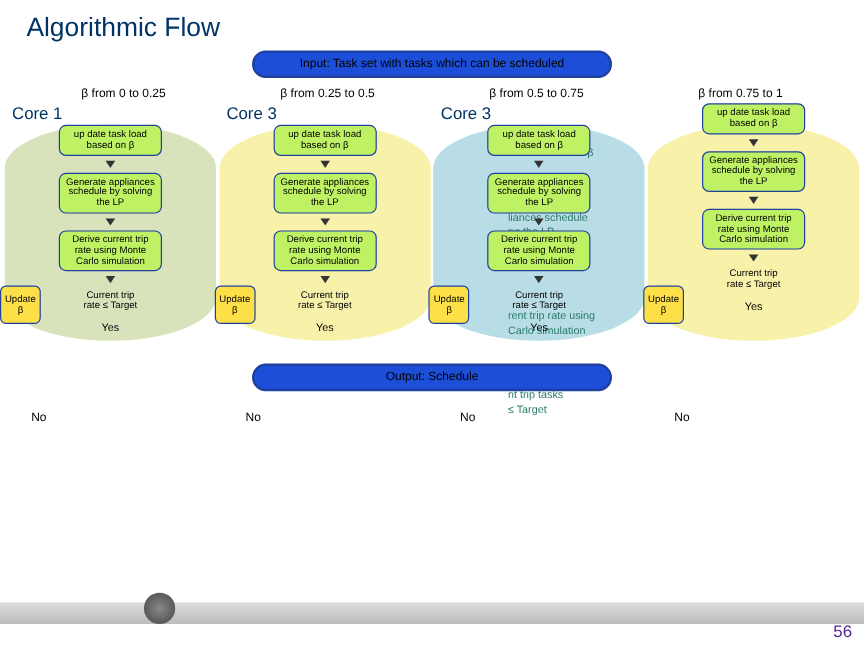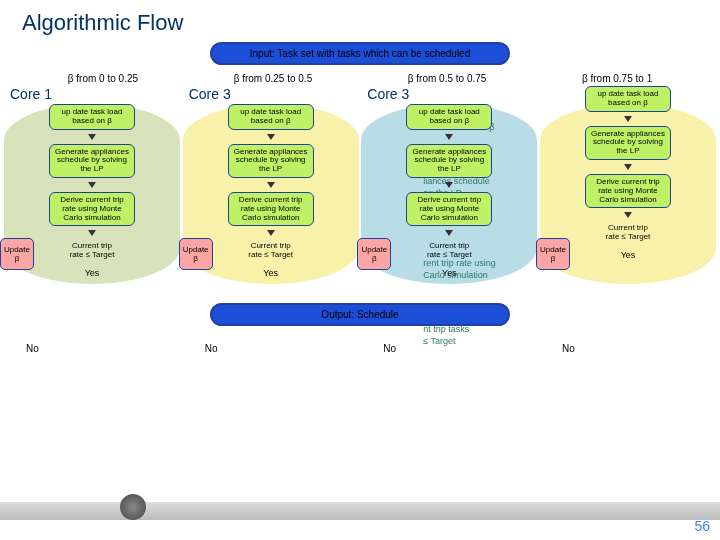--- a/index.html
+++ b/index.html
@@ -10,28 +10,28 @@
 .cores{display:flex;justify-content:space-between;padding:0 6px}
 .core{width:172px;position:relative}
 .core-label{font-size:14px;color:#003366;margin-bottom:2px;padding-left:4px}
 .core-bg{position:absolute;top:18px;left:-2px;right:-2px;bottom:-6px;border-radius:50%/20%;z-index:0}
 .bg1{background:rgba(180,200,120,0.5)}
 .bg2{background:rgba(240,230,100,0.55)}
 .bg3{background:rgba(100,180,200,0.45)}
 .bg4{background:rgba(240,230,100,0.55)}
 .col{position:relative;z-index:1;display:flex;flex-direction:column;align-items:center;gap:4px}
 .step{background:#bef264;border:1px solid #2040a0;border-radius:6px;font-size:8px;text-align:center;padding:3px 4px;width:86px;line-height:1.1}
-.upd{position:absolute;left:-6px;top:152px;background:#fca5a5;border:1px solid #2040a0;border-radius:5px;font-size:8px;padding:6px 3px;width:34px;text-align:center;z-index:2}
+.upd{position:absolute;left:-6px;top:152px;background:#fde047;border:1px solid #2040a0;border-radius:5px;font-size:8px;padding:6px 3px;width:34px;text-align:center;z-index:2}
 .dec{font-size:8px;text-align:center;width:60px;line-height:1.1;padding:2px}
 .no{position:absolute;left:20px;top:257px;font-size:10px;z-index:2}
 .yes{font-size:9px;text-align:center;margin-top:2px}
 .arrow{width:0;height:0;border-left:4px solid transparent;border-right:4px solid transparent;border-top:6px solid #333}
 .ghost{position:absolute;font-size:9px;color:#2a7a6a;z-index:0;white-space:nowrap}
 .output{margin-top:25px}
-.pagenum{position:absolute;right:10px;bottom:6px;font-size:14px;color:#3b82f6}
+.pagenum{position:absolute;right:10px;bottom:6px;font-size:14px;color:#4c1d95}
 .footer{position:absolute;left:0;bottom:20px;width:100%;height:18px;background:linear-gradient(#ddd,#bbb)}
 .logo{position:absolute;left:120px;bottom:20px;width:26px;height:26px;background:radial-gradient(#888,#444);border-radius:50%}
 </style>
 </head>
 <body>
 
 <div class="title">Algorithmic Flow</div>
 
 <div class="io-box">Input: Task set with tasks which can be scheduled</div>
 

